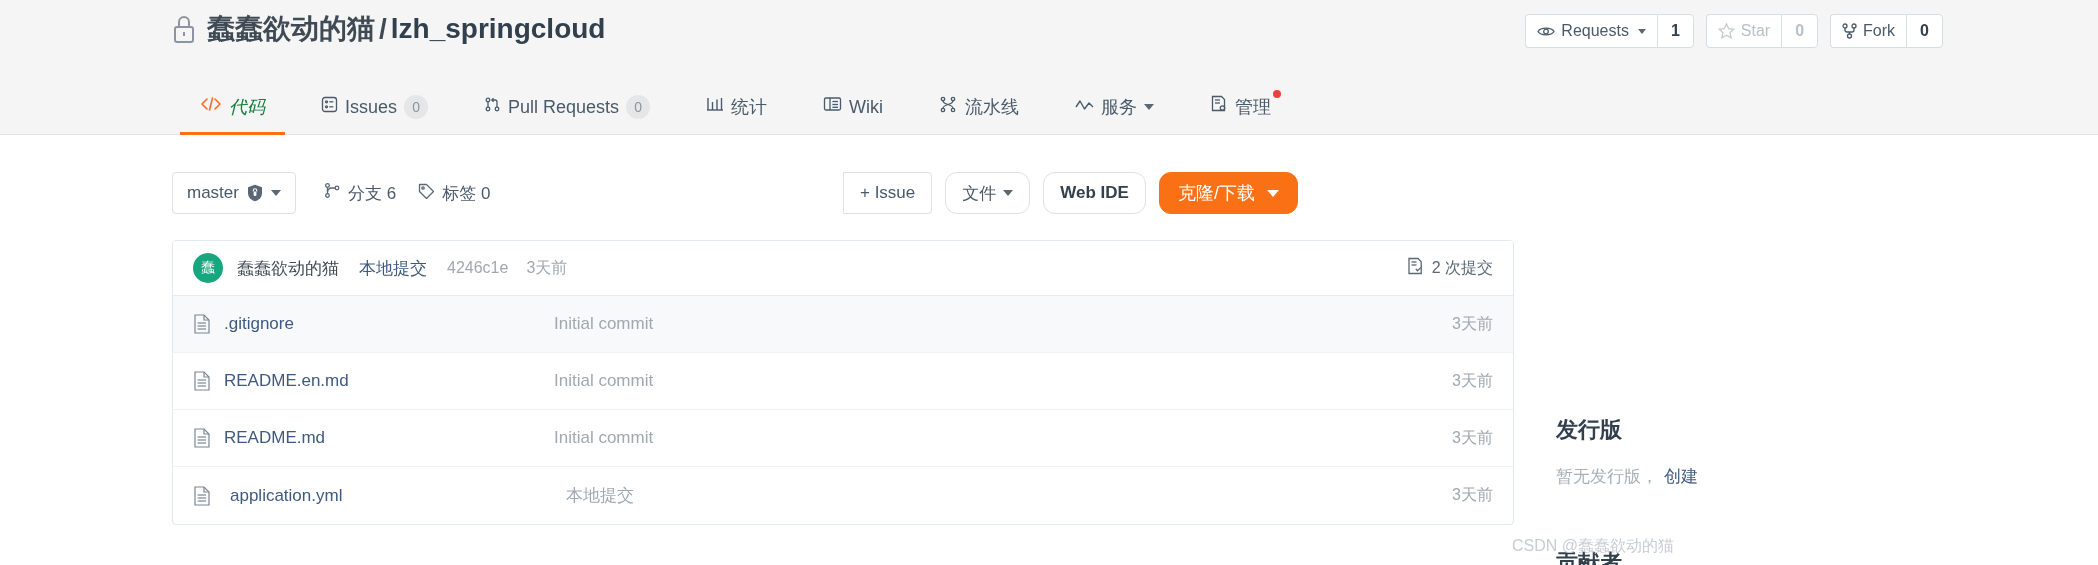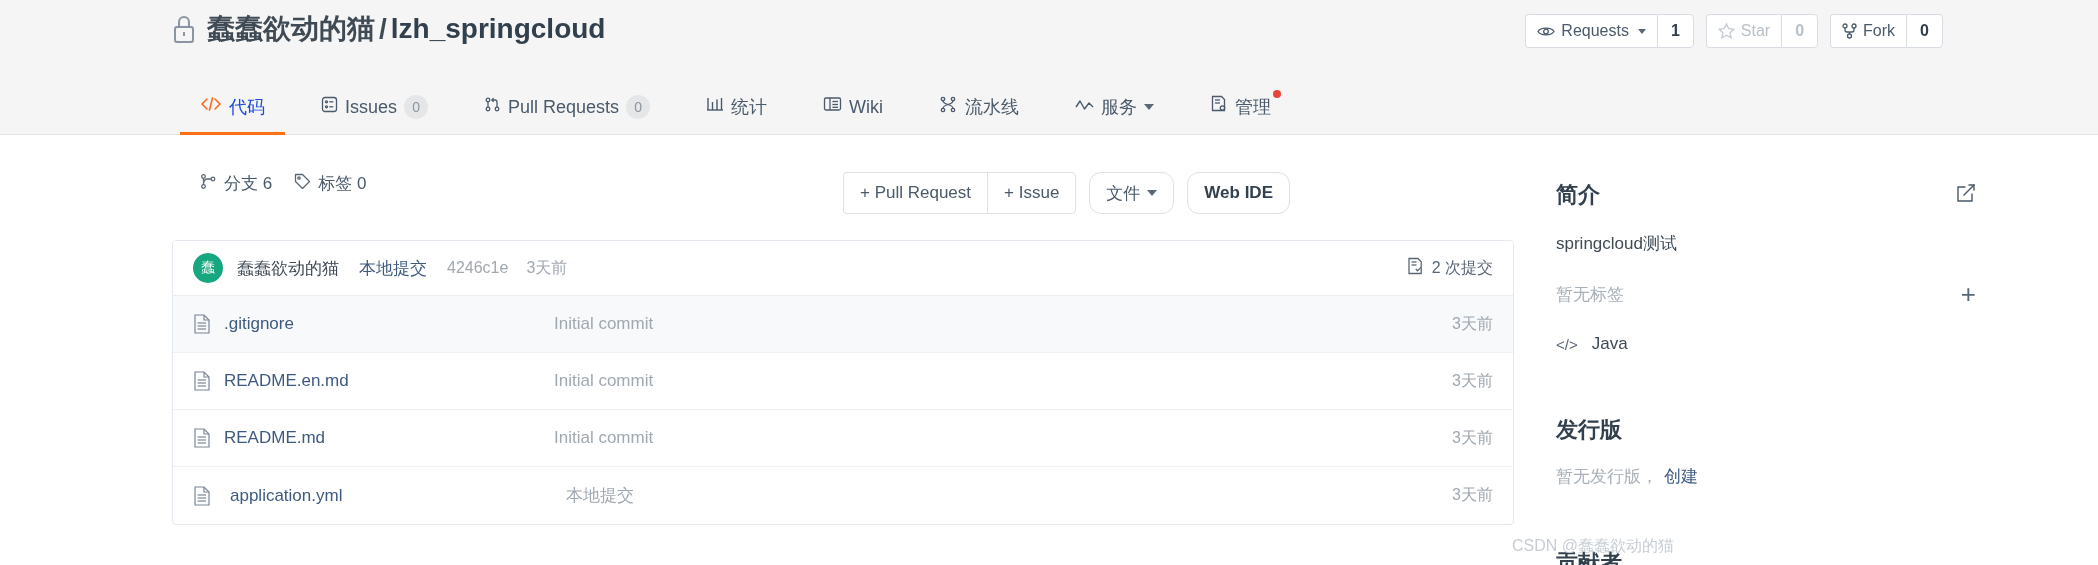--- a/index.html
+++ b/index.html
@@ -55,21 +55,21 @@
   .nav {
     position:absolute; left:172px; top:78px;
     display:flex; align-items:flex-end; gap:0;
   }
   .tab {
     position:relative; display:flex; align-items:center; gap:7px;
     height:57px; padding:0 28px;
     font-size:18px; color:#4a5a6a; white-space:nowrap;
   }
   .tab .label { line-height:1; }
-  .tab.active { color:#1d4ed8; }
+  .tab.active { color:#15803d;font-style:italic; }
   .tab.active .underline {
     position:absolute; left:8px; right:8px; bottom:0; height:3px; background:#fd7015;
   }
   .count-badge {
     display:inline-flex; align-items:center; justify-content:center;
     min-width:24px; height:24px; padding:0 7px;
     border-radius:12px; background:#e4e6e8; color:#8d959d;
     font-size:14px; line-height:1;
   }
   .red-dot {
@@ -347,20 +347,31 @@
           </svg>
         </span>
         <span class="label">管理</span>
         <span class="red-dot"></span>
       </div>
 
     </div>
   </div>
 
   <div class="toolbar">
+    <div class="branch-btn">
+      <span>master</span>
+      <span>
+        <svg class="shield-ic" width="16" height="18" viewBox="0 0 16 18" fill="#5a6775">
+          <path d="M8 0.8 L15 3.2 V9 c0 4.5-3.3 7.2-7 8.2 C4.3 16.2 1 13.5 1 9 V3.2 Z"></path>
+          <rect x="6.6" y="7.4" width="2.8" height="4.6" rx="1" fill="#ffffff"></rect>
+          <path d="M6.3 7.6 V6.4 a1.7 1.7 0 0 1 3.4 0 v1.2" fill="none" stroke="#ffffff" stroke-width="1.1"></path>
+        </svg>
+      </span>
+      <span class="caret-d"></span>
+    </div>
 
     <div class="meta-links">
       <div class="meta-link">
         <span>
           <svg width="17" height="17" viewBox="0 0 17 17" fill="none" stroke="#5a6775" stroke-width="1.3">
             <circle cx="3.5" cy="3.5" r="1.8"></circle>
             <circle cx="3.5" cy="13.5" r="1.8"></circle>
             <circle cx="13" cy="6" r="1.8"></circle>
             <line x1="3.5" y1="5.3" x2="3.5" y2="11.7"></line>
             <path d="M11.2 6 H7.5 a4 4 0 0 0-4 4"></path>
@@ -375,28 +386,31 @@
             <circle cx="5" cy="5" r="1.2"></circle>
           </svg>
         </span>
         <span>标签 0</span>
       </div>
     </div>
   </div>
 
   <div class="toolbar-right">
     <div class="tb-pair">
-      <div class="tb-btn tb-join-l">+ Pull Request</div>
       <div class="tb-btn tb-join-r">+ Issue</div>
     </div>
     <div class="tb-btn">
       <span>文件</span>
       <span class="caret-d"></span>
     </div>
     <div class="tb-btn bold">Web IDE</div>
+    <div class="tb-btn primary">
+      <span>克隆/下载</span>
+      <span class="caret-w"></span>
+    </div>
   </div>
 
   <div class="panel">
 
     <div class="commit-bar">
       <div class="avatar">蠢</div>
       <span class="commit-author">蠢蠢欲动的猫</span>
       <span class="commit-msg">本地提交</span>
       <span class="commit-hash">4246c1e</span>
       <span class="commit-time">3天前</span>
@@ -468,44 +482,20 @@
           <line x1="4.6" y1="15" x2="13" y2="15"></line>
         </svg>
       </span>
       <span class="file-name">application.yml</span>
       <span class="file-commit">本地提交</span>
       <span class="file-time">3天前</span>
     </div>
 
   </div>
 
-  <div class="sidebar">
-    <div class="side-head">
-      <span class="side-title">简介</span>
-      <span>
-        <svg width="20" height="20" viewBox="0 0 20 20" fill="none" stroke="#4a5a6a" stroke-width="1.4" stroke-linecap="round">
-          <polyline points="16,11 16,18 2,18 2,4 9,4"></polyline>
-          <line x1="8" y1="12" x2="18" y2="2"></line>
-          <polyline points="13,2 18,2 18,7"></polyline>
-        </svg>
-      </span>
-    </div>
-
-    <div class="side-desc">springcloud测试</div>
-
-    <div class="side-tags">
-      <span class="muted-txt">暂无标签</span>
-      <span class="plus-ic">+</span>
-    </div>
-
-    <div class="lang-row">
-      <span class="lang-code">&lt;/&gt;</span>
-      <span>Java</span>
-    </div>
-  </div>
 
   <div class="side-block2">
     <span class="side-title">发行版</span>
     <div class="rel-line">
       <span>暂无发行版，</span><span class="lnk">创建</span>
     </div>
   </div>
 
   <div class="side-block3">
     <span class="side-title">贡献者</span>

